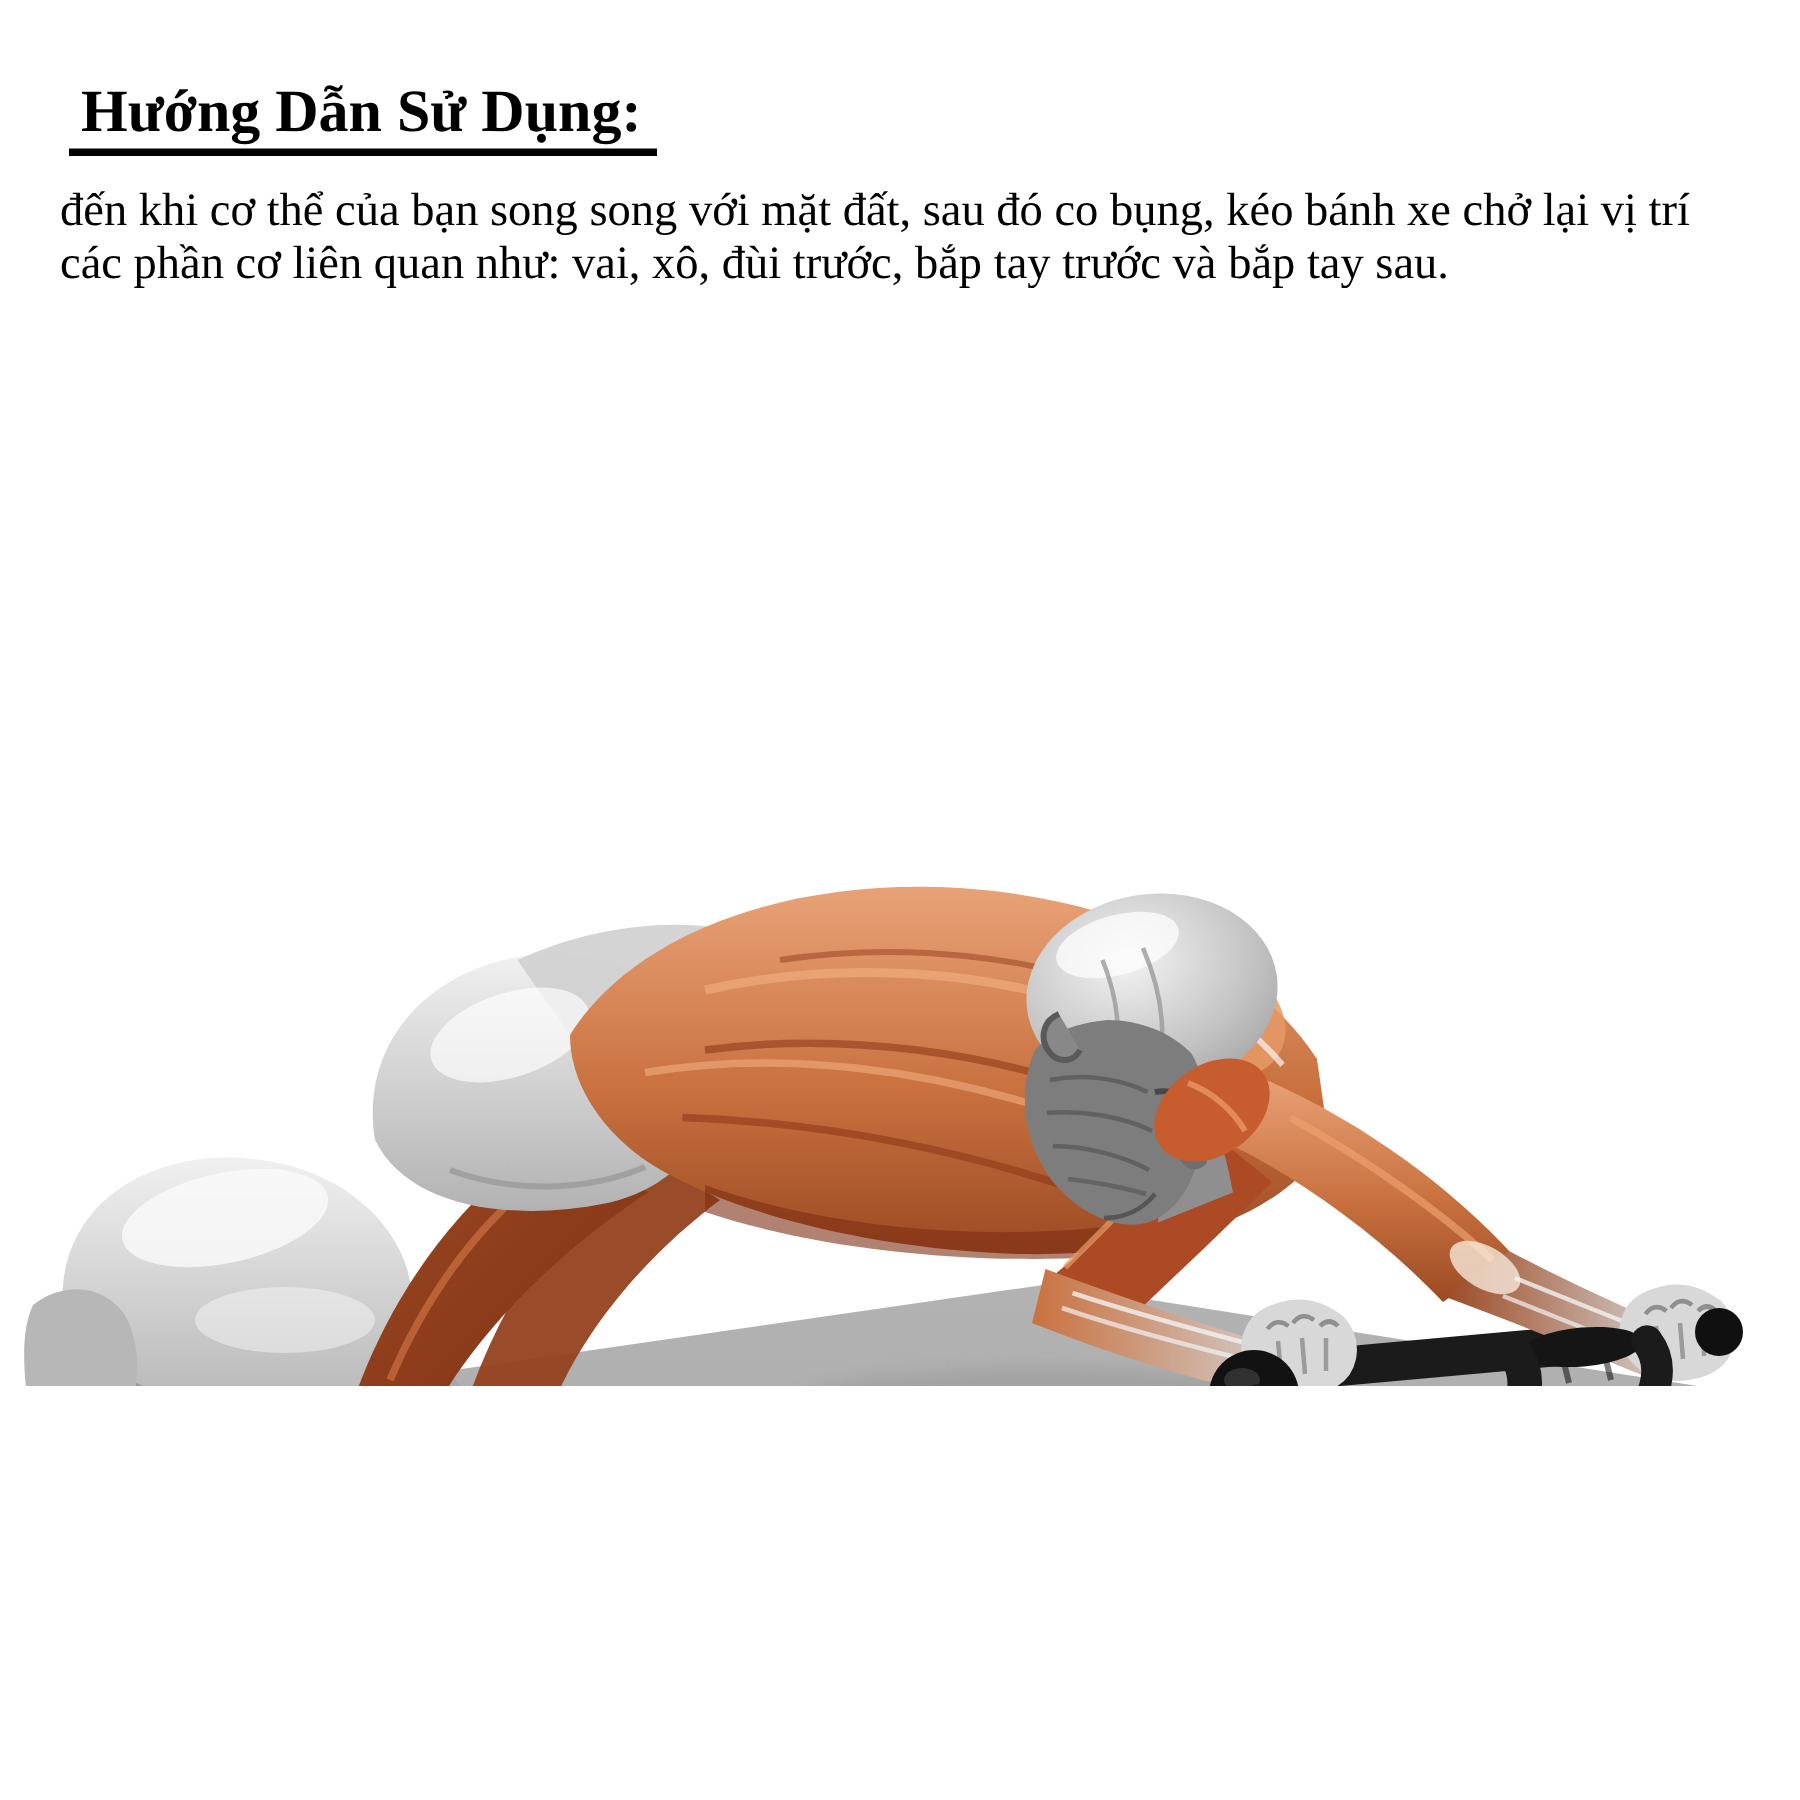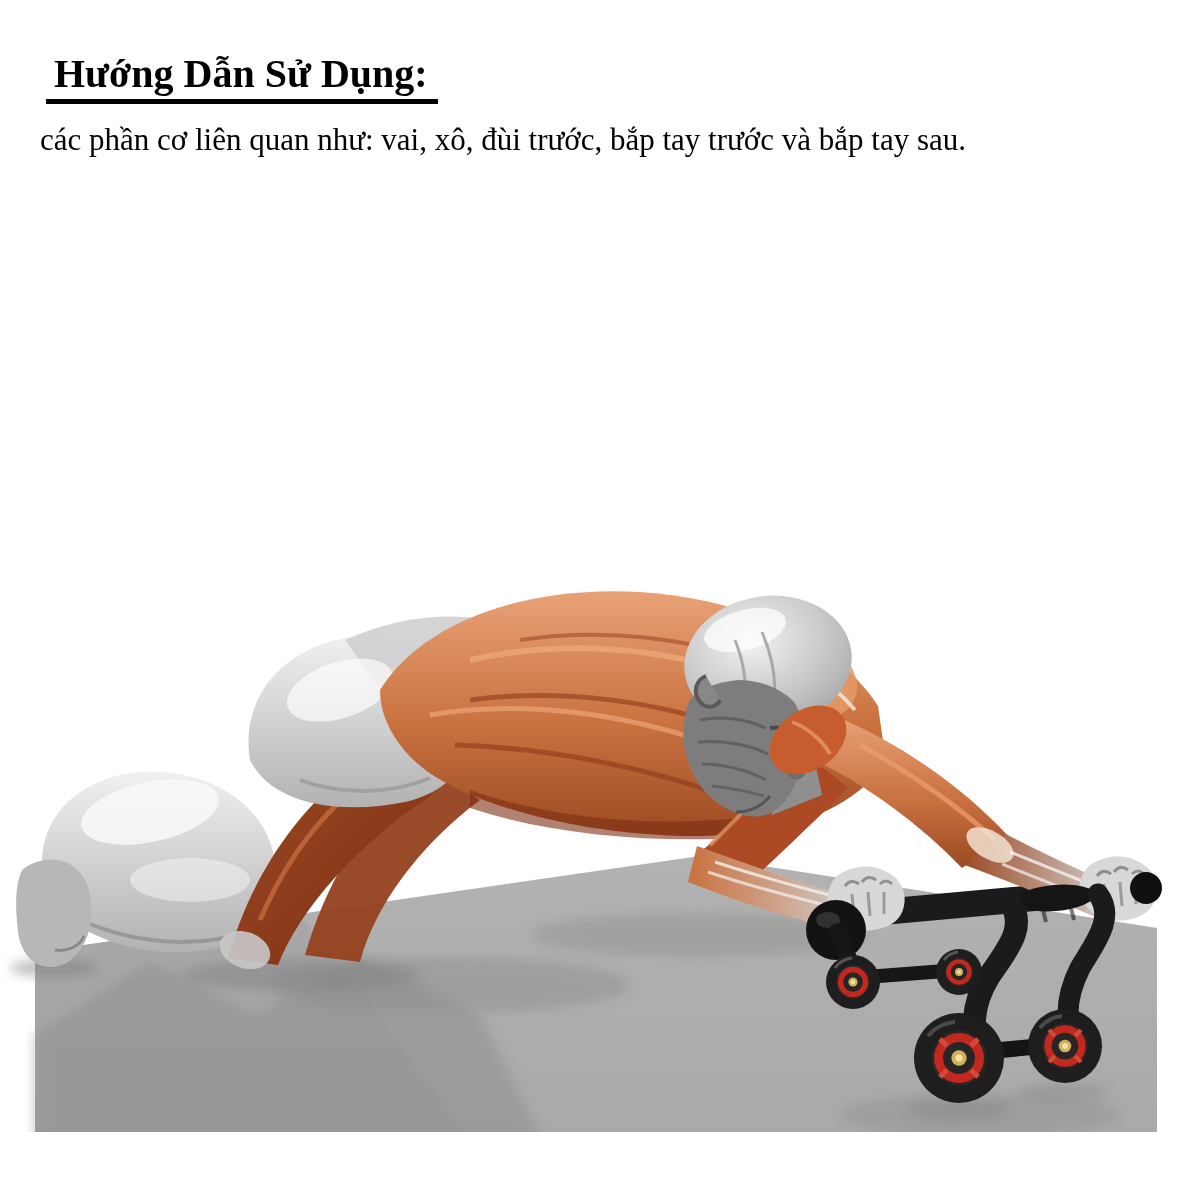--- a/index.html
+++ b/index.html
@@ -2,21 +2,21 @@
 <html lang="vi" style="--floor: #a8a8a8; --floor-shadow: #8f8f8f; --muscle: #c9713f; --muscle-light: #e8a277; --muscle-dark: #9c4a24; --muscle-deep: #7d2f12; --body-gray: #c8c8c8; --body-gray-light: #f0f0f0; --body-gray-dark: #8d8d8d; --skull-gray: #9a9a9a; --face-gray: #7d7d7d; --roller-black: #1b1b1b; --wheel-hub-red: #c3281e; --wheel-bolt-gold: #d4b05c; --text: #000000;"><head>
 <meta charset="utf-8">
 <style>
   html,body{margin:0;padding:0;}
   body{
     width:1200px;height:1200px;
     background:#ffffff;
     font-family:"Liberation Serif","DejaVu Serif",serif;
     color:#000;
   }
-  .page{position:relative;width:1200px;height:1132px;overflow:hidden;background:#fff;}
+  .page{position:relative;width:1200px;height:924px;overflow:hidden;background:#fff;}
 
   
   .heading{
     display:inline-block;
     margin:52px 0 0 46px;
     padding:0 10px 3px 8px;
     font-size:40px;
     font-weight:bold;
     line-height:1.1;
     border-bottom:5px solid #000;
@@ -36,20 +36,21 @@
   figure.illu svg{display:block;width:1200px;height:644px;}
 </style>
 </head>
 <body>
 
 <div class="page">
 
   <h1 class="heading">Hướng Dẫn Sử Dụng:</h1>
 
   <div class="para">
+    <div class="line">đến khi cơ thể của bạn song song với mặt đất, sau đó co bụng, kéo bánh xe chở lại vị trí</div>
     <div class="line">các phần cơ liên quan như: vai, xô, đùi trước, bắp tay trước và bắp tay sau.</div>
   </div>
 
   <figure class="illu" aria-label="Anatomical muscle figure kneeling on the floor performing a rollout with a four-wheel ab roller">
     <svg viewBox="0 556 1200 644" xmlns="http://www.w3.org/2000/svg">
       <defs>
         <linearGradient id="floorGrad" x1="0" y1="0" x2="0" y2="1">
           <stop offset="0" style="stop-color:#b2b2b2"></stop>
           <stop offset="1" style="stop-color:var(--floor,#a8a8a8)"></stop>
         </linearGradient>

